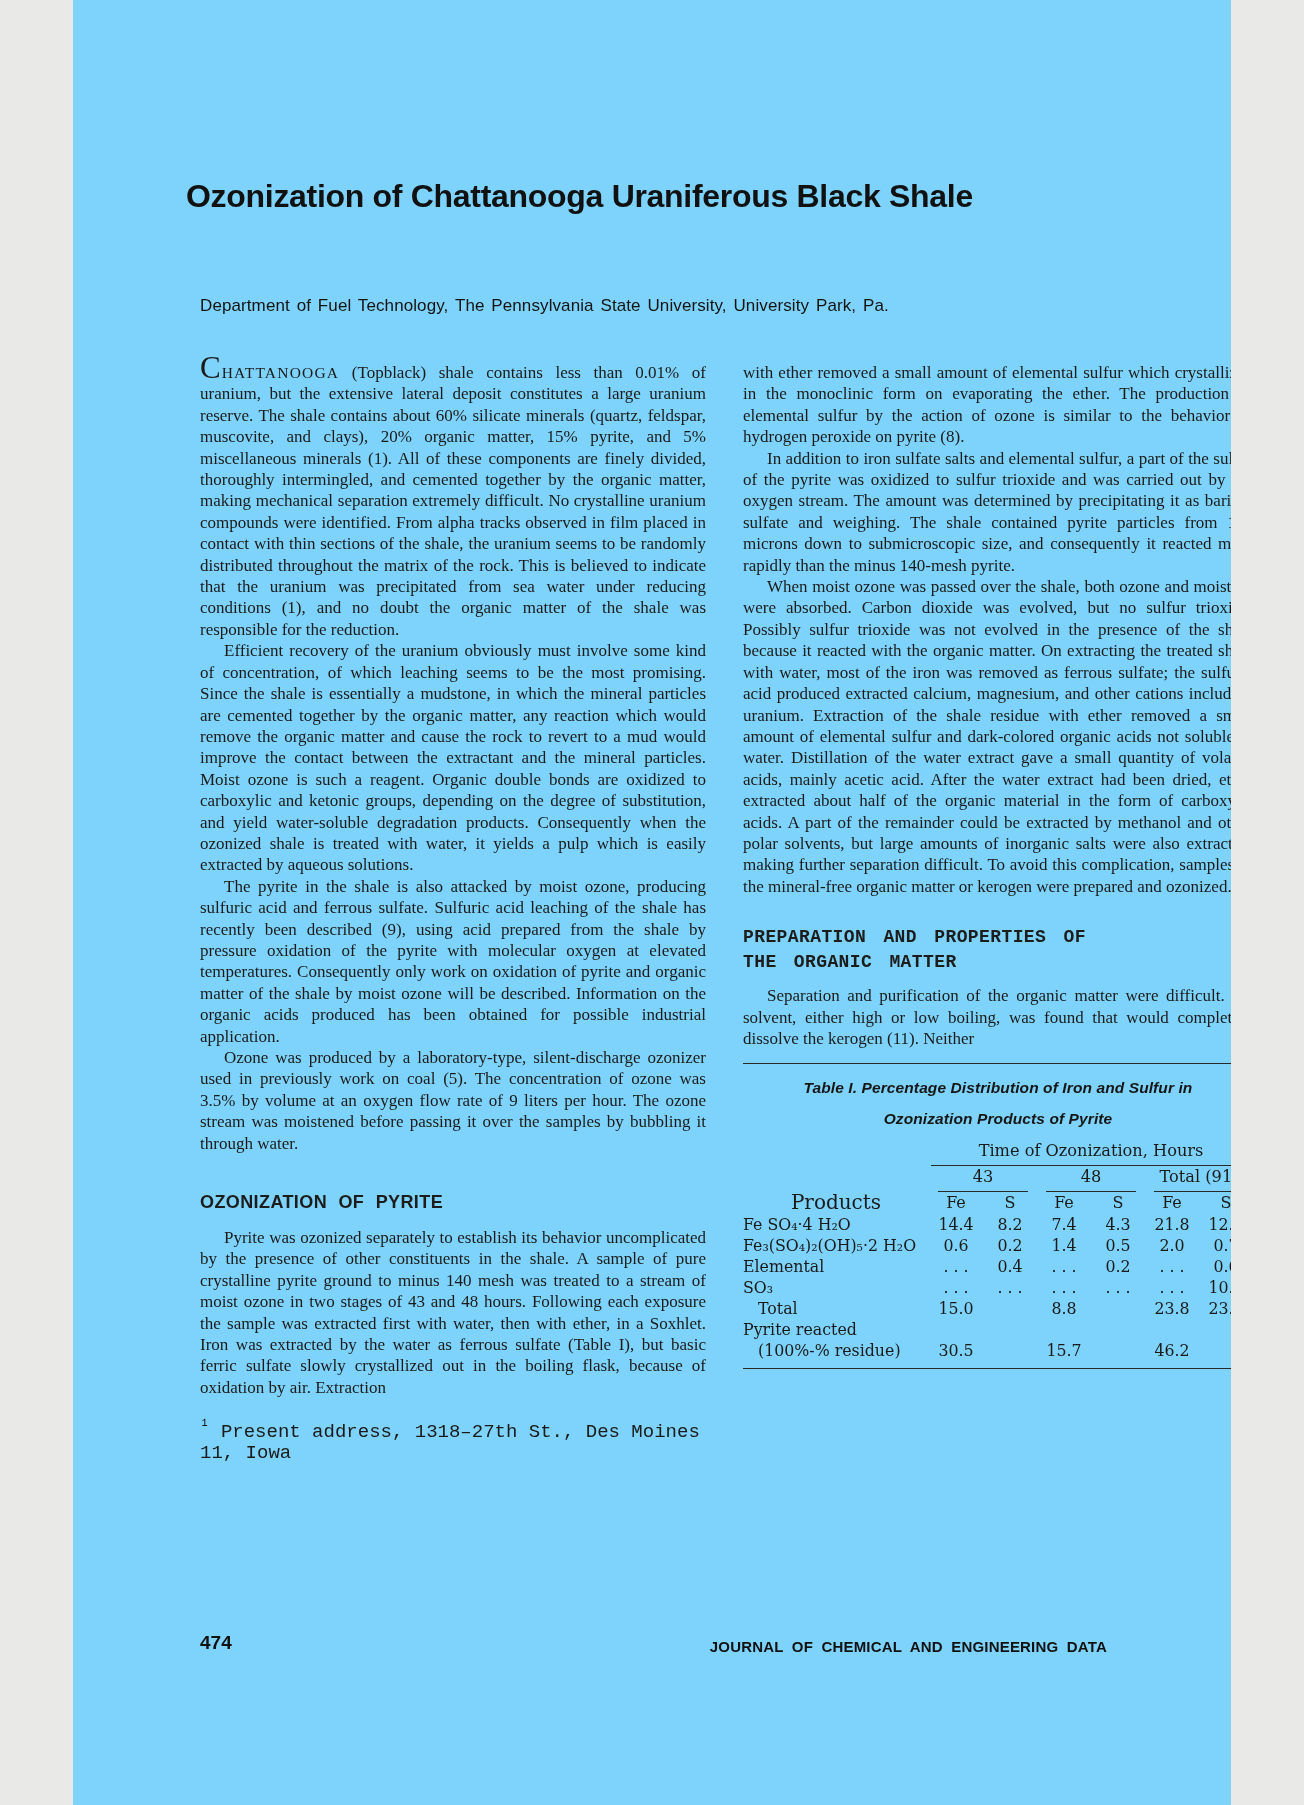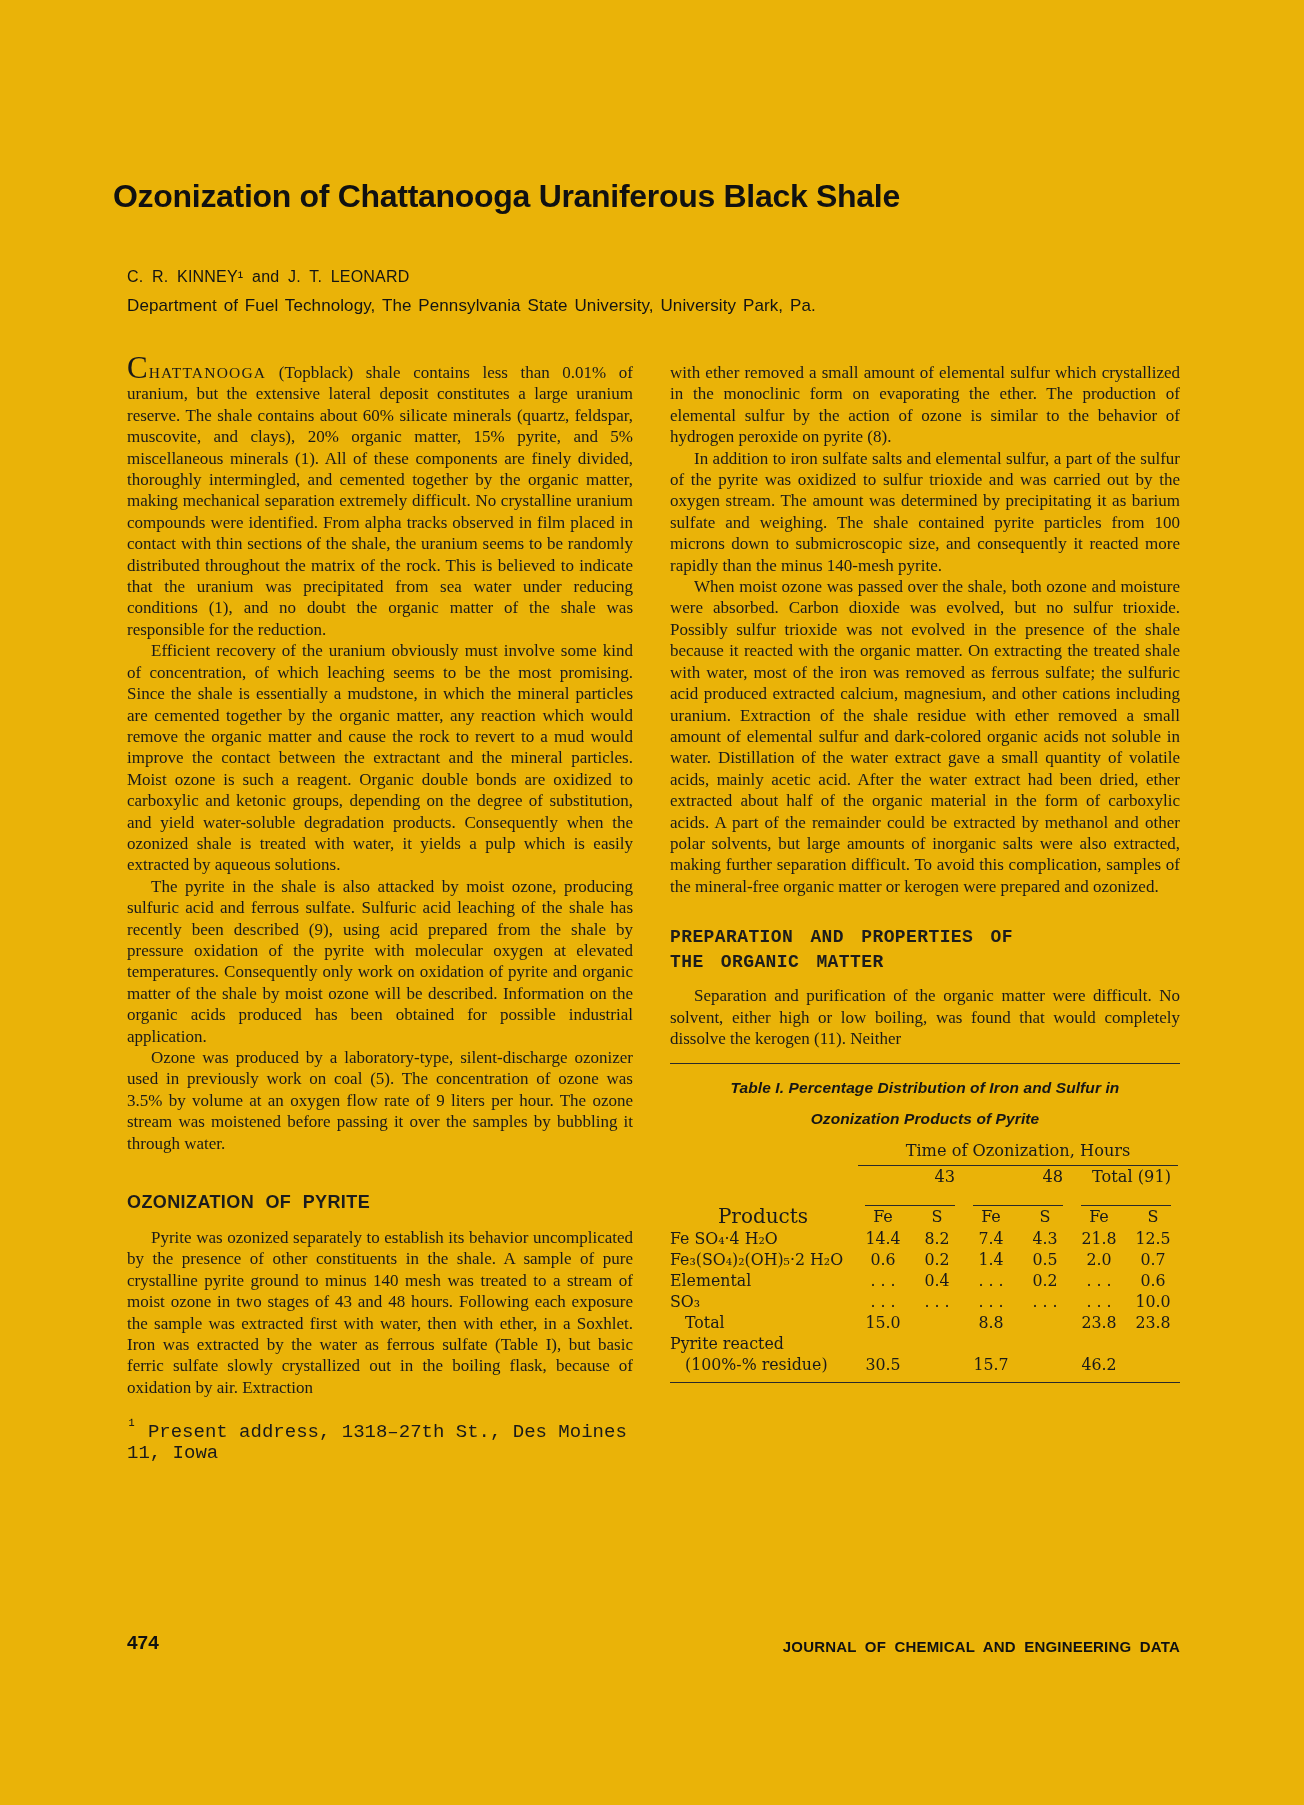--- a/index.html
+++ b/index.html
@@ -1,20 +1,20 @@
 <!DOCTYPE html>
 <html><head>
 <meta charset="utf-8">
 <style>
   html,body{margin:0;padding:0;background:#e9e9e7;}
   .page{
     position:relative;
-    width:1304px;height:1805px;
+    width:1158px;height:1805px;
     margin:0 auto;
-    background:#eab308;
+    background:#7dd3fc;
     color:#161616;
     overflow:hidden;
   }
   
   .title{
     position:absolute;left:113px;top:178px;width:1080px;
     font-family:"Liberation Sans",sans-serif;
     font-weight:bold;font-size:32px;letter-spacing:-0.3px;
     color:#111;margin:0;
   }
@@ -71,22 +71,22 @@
     font-size:15.8px;color:#1a1a1a;
   }
   table.datatable td{padding:0;vertical-align:bottom;}
   .col-prod{width:186px;}
   .col-val{width:54px;}
   .span-hdr div{
     text-align:center;border-bottom:1.4px solid #2a2a2a;
     padding-bottom:3px;margin:0 2px;font-size:16.2px;
   }
   .grp div{
-    text-align:right;border-bottom:1.4px solid #2a2a2a;
-    padding-bottom:18px;margin:0 9px;font-size:16.2px;
+    text-align:center;border-bottom:1.4px solid #2a2a2a;
+    padding-bottom:4px;margin:0 9px;font-size:16.2px;
   }
   td.subhd{text-align:center;padding-top:4px;font-size:16px;}
   td.prodhd{text-align:center;font-size:20px;}
   td.prod{text-align:left;line-height:21px;white-space:nowrap;}
   td.prod.indent{padding-left:15px;}
   td.val{text-align:center;line-height:21px;}
   .table-rule-bottom{border:0;border-top:1.6px solid #2a2a2a;margin:7px 0 0 0;}
   
   .page-number{
     position:absolute;left:127px;top:1632px;
@@ -99,21 +99,20 @@
     font-weight:bold;font-size:15px;word-spacing:4px;letter-spacing:0.2px;
     color:#111;
   }
 </style>
 </head>
 <body>
 
 <div class="page">
 
   <h1 class="title">Ozonization of Chattanooga Uraniferous Black Shale</h1>
-  <div class="authors">C. R. KINNEY¹ and J. T. LEONARD</div>
   <div class="affiliation">Department of Fuel Technology, The Pennsylvania State University, University Park, Pa.</div>
 
   <div class="col col-left">
     <p class="noindent"><span class="initial">C</span><span class="smallcaps">HATTANOOGA</span><span> (Topblack) shale contains less than 0.01% of uranium, but the extensive lateral deposit constitutes a large uranium reserve. The shale contains about 60% silicate minerals (quartz, feldspar, muscovite, and clays), 20% organic matter, 15% pyrite, and 5% miscellaneous minerals (1). All of these components are finely divided, thoroughly intermingled, and cemented together by the organic matter, making mechanical separation extremely difficult. No crystalline uranium compounds were identified. From alpha tracks observed in film placed in contact with thin sections of the shale, the uranium seems to be randomly distributed throughout the matrix of the rock. This is believed to indicate that the uranium was precipitated from sea water under reducing conditions (1), and no doubt the organic matter of the shale was responsible for the reduction.</span></p>
     <p>Efficient recovery of the uranium obviously must involve some kind of concentration, of which leaching seems to be the most promising. Since the shale is essentially a mudstone, in which the mineral particles are cemented together by the organic matter, any reaction which would remove the organic matter and cause the rock to revert to a mud would improve the contact between the extractant and the mineral particles. Moist ozone is such a reagent. Organic double bonds are oxidized to carboxylic and ketonic groups, depending on the degree of substitution, and yield water-soluble degradation products. Consequently when the ozonized shale is treated with water, it yields a pulp which is easily extracted by aqueous solutions.</p>
     <p>The pyrite in the shale is also attacked by moist ozone, producing sulfuric acid and ferrous sulfate. Sulfuric acid leaching of the shale has recently been described (9), using acid prepared from the shale by pressure oxidation of the pyrite with molecular oxygen at elevated temperatures. Consequently only work on oxidation of pyrite and organic matter of the shale by moist ozone will be described. Information on the organic acids produced has been obtained for possible industrial application.</p>
     <p>Ozone was produced by a laboratory-type, silent-discharge ozonizer used in previously work on coal (5). The concentration of ozone was 3.5% by volume at an oxygen flow rate of 9 liters per hour. The ozone stream was moistened before passing it over the samples by bubbling it through water.</p>
     <h2 class="sec-heading">OZONIZATION OF PYRITE</h2>
     <p>Pyrite was ozonized separately to establish its behavior uncomplicated by the presence of other constituents in the shale. A sample of pure crystalline pyrite ground to minus 140 mesh was treated to a stream of moist ozone in two stages of 43 and 48 hours. Following each exposure the sample was extracted first with water, then with ether, in a Soxhlet. Iron was extracted by the water as ferrous sulfate (Table I), but basic ferric sulfate slowly crystallized out in the boiling flask, because of oxidation by air. Extraction</p>
     <div class="footnote"><sup>¹</sup> <span>Present address, 1318–27th St., Des Moines 11, Iowa</span></div>

